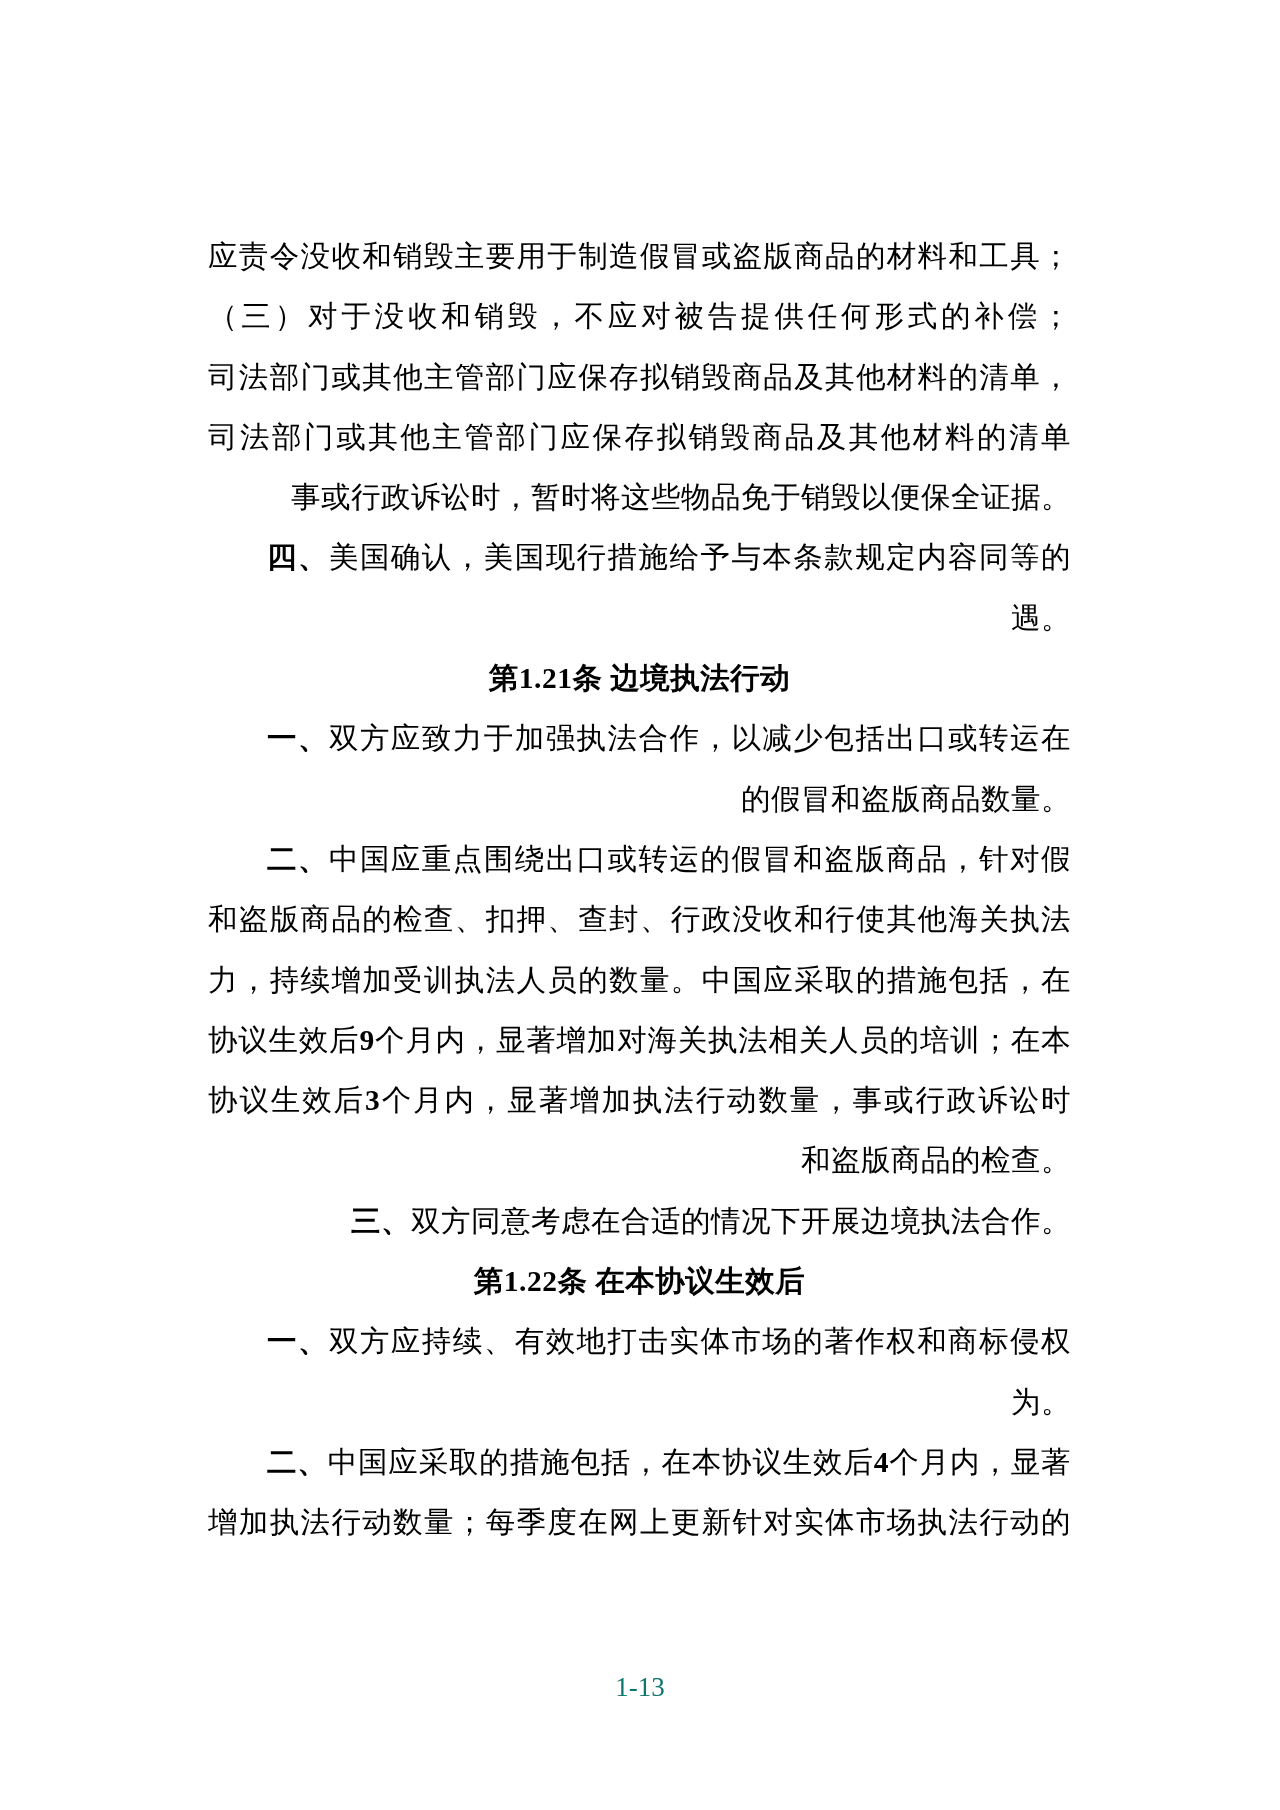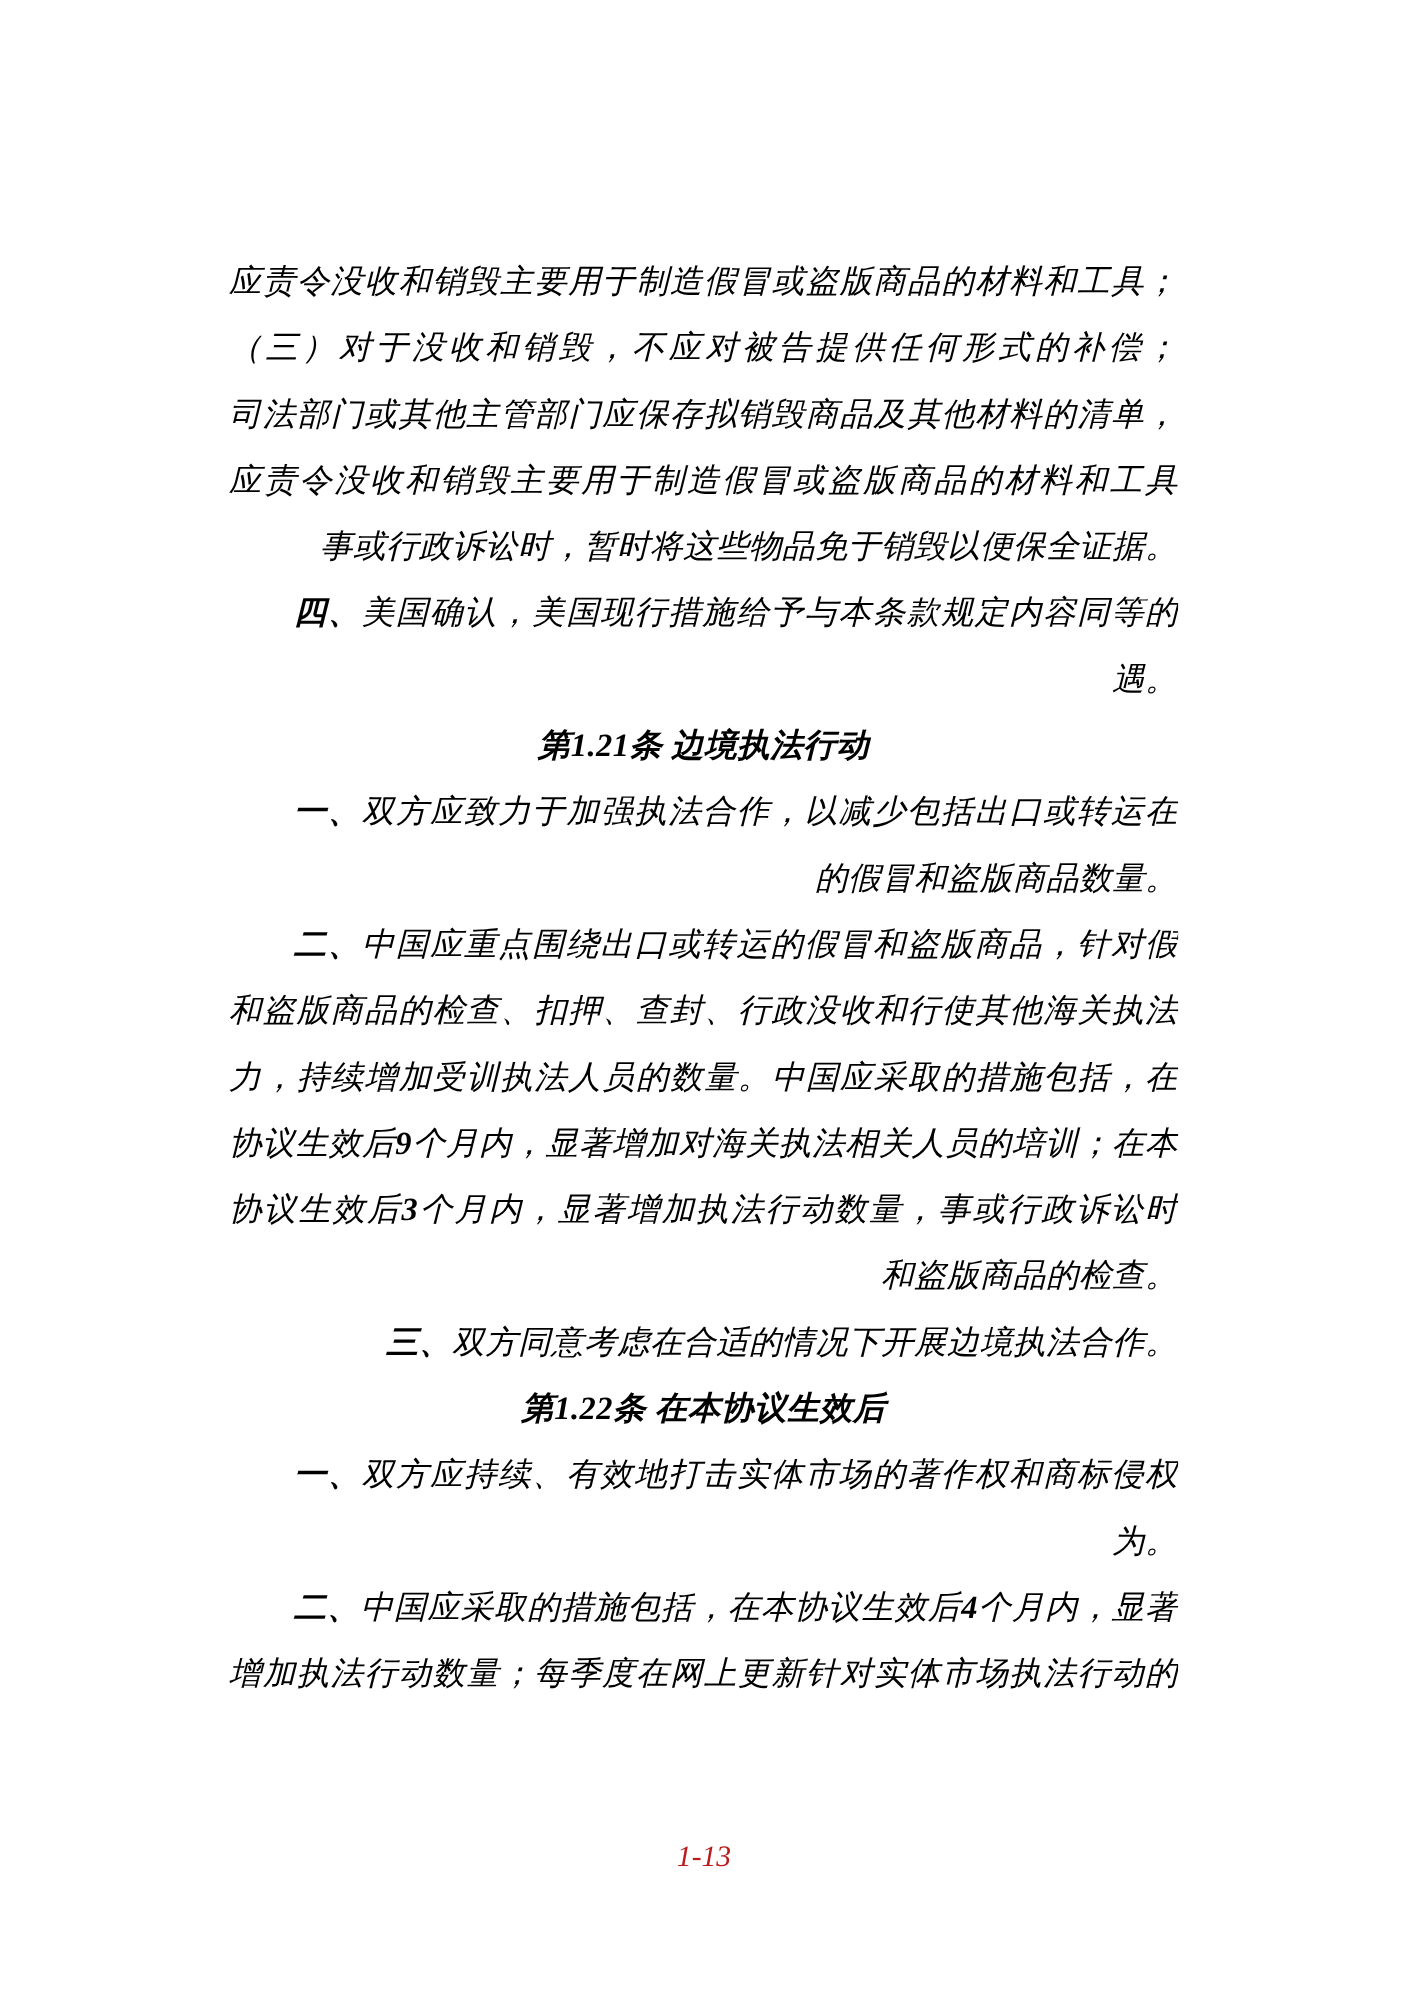--- a/index.html
+++ b/index.html
@@ -8,21 +8,20 @@
     background: #ffffff;
   }
   .page {
     position: relative;
     width: 1280px;
     height: 1810px;
     background: #ffffff;
     color: #000000;
     font-family: "Liberation Serif", "DejaVu Serif", serif;
     overflow: hidden;
-    font-style: italic;
   }
   .text-block {
     position: absolute;
     left: 208px;
     top: 226px;
     width: 863px;
   }
   .line {
     height: 60.3px;
     line-height: 60.3px;
@@ -50,32 +49,32 @@
     font-weight: bold;
   }
   .page-number {
     position: absolute;
     left: 0;
     top: 1672px;
     width: 100%;
     text-align: center;
     font-size: 27px;
     font-family: "Liberation Serif", "DejaVu Serif", serif;
-    color: #b91c1c;
+    color: #0f766e;
   }
 </style>
 </head>
 <body>
 
 <div class="page">
   <div class="text-block" id="text-block">
       <div class="line justify"><span>应责令没收和销毁主要用于制造假冒或盗版商品的材料和工具；</span></div>
       <div class="line justify"><span>（三）对于没收和销毁，不应对被告提供任何形式的补偿；（四）</span></div>
       <div class="line justify"><span>司法部门或其他主管部门应保存拟销毁商品及其他材料的清单，并</span></div>
-      <div class="line justify"><span>应责令没收和销毁主要用于制造假冒或盗版商品的材料和工具</span></div>
+      <div class="line justify"><span>司法部门或其他主管部门应保存拟销毁商品及其他材料的清单</span></div>
       <div class="line"><span>事或行政诉讼时，暂时将这些物品免于销毁以便保全证据。</span></div>
       <div class="line indent justify"><span class="run-bold">四、</span><span>美国确认，美国现行措施给予与本条款规定内容同等的待</span></div>
       <div class="line"><span>遇。</span></div>
       <div class="line heading"><span class="run-bold">第1.21条 边境执法行动</span></div>
       <div class="line indent justify"><span class="run-bold">一、</span><span>双方应致力于加强执法合作，以减少包括出口或转运在内</span></div>
       <div class="line"><span>的假冒和盗版商品数量。</span></div>
       <div class="line indent justify"><span class="run-bold">二、</span><span>中国应重点围绕出口或转运的假冒和盗版商品，针对假冒</span></div>
       <div class="line justify"><span>和盗版商品的检查、扣押、查封、行政没收和行使其他海关执法权</span></div>
       <div class="line justify"><span>力，持续增加受训执法人员的数量。中国应采取的措施包括，在本</span></div>
       <div class="line justify"><span>协议生效后</span><span class="run-bold">9</span><span>个月内，显著增加对海关执法相关人员的培训；在本</span></div>

